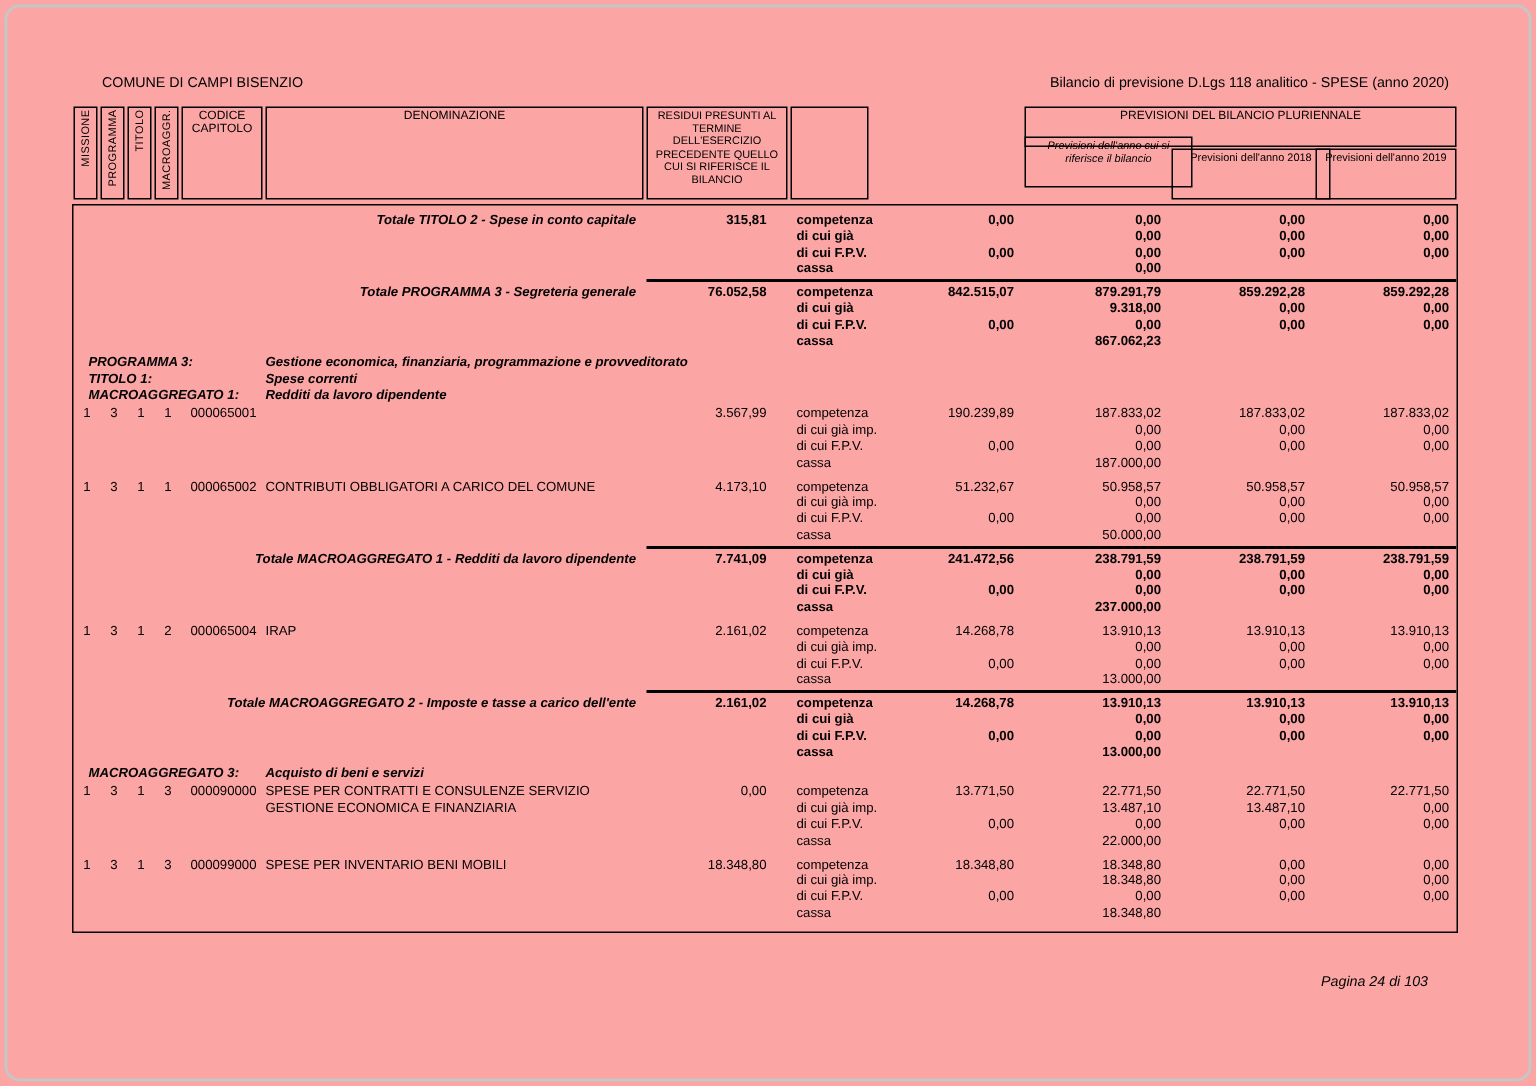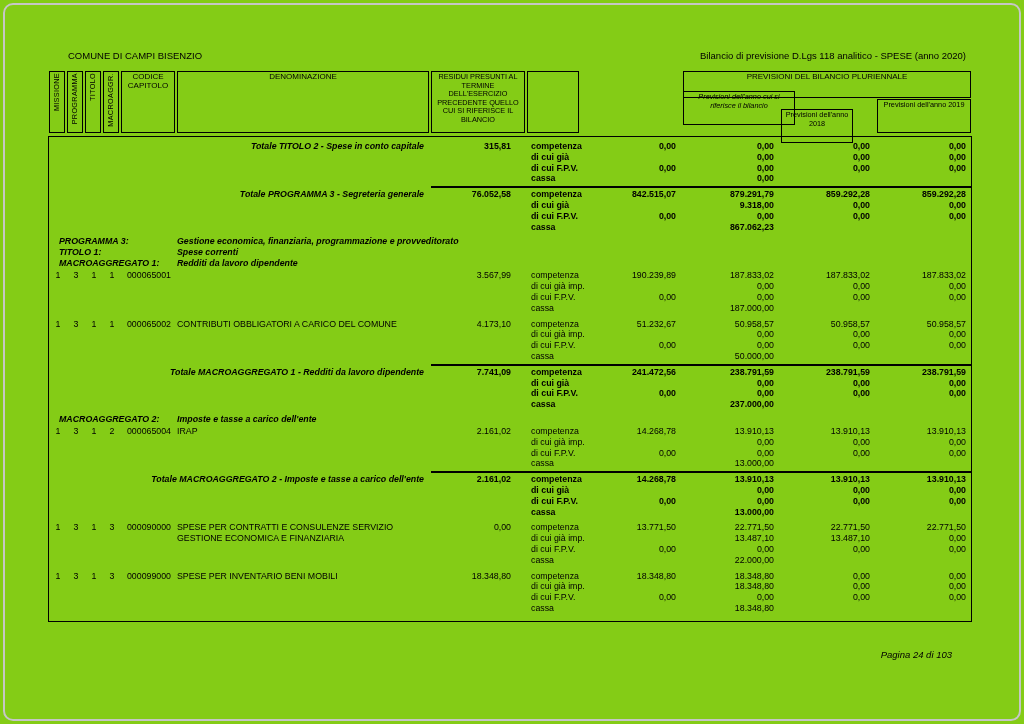--- a/index.html
+++ b/index.html
@@ -1,18 +1,18 @@
 <!DOCTYPE html>
 <html><head>
 <meta charset="utf-8">
 <style>
   * { margin:0; padding:0; box-sizing:border-box; }
   html,body { width:1024px; height:724px; background:#ffffff; }
   body { font-family:"Liberation Sans","DejaVu Sans",sans-serif; color:#000; position:relative; }
-  #page { position:absolute; inset:0; background:#84cc16; overflow:hidden; }
+  #page { position:absolute; inset:0; background:#fca5a5; overflow:hidden; }
   .page-frame { position:absolute; inset:3px; border:2px solid #c6c6c6; border-radius:10px; pointer-events:none; }
 
   
   .doc-head-left  { position:absolute; left:68px;  top:50px; font-size:9.5px; }
   .doc-head-right { position:absolute; right:58px; top:50px; font-size:9.5px; }
 
   
   .thead { position:absolute; left:48px; top:70px; width:924px; height:64px; }
   .th { position:absolute; border:1.3px solid #000; display:flex; align-items:flex-start; justify-content:center;
         text-align:center; font-size:7.3px; line-height:8.6px; padding:1px; }
@@ -80,21 +80,21 @@
     <div class="th" style="left:383px;top:1px;width:94px;height:62px;">
         <span>RESIDUI PRESUNTI AL TERMINE DELL'ESERCIZIO PRECEDENTE QUELLO CUI SI RIFERISCE IL BILANCIO</span>
       </div>
     <div class="th" style="left:479px;top:1px;width:52px;height:62px;"></div>
     <div class="th th-big" style="left:635px;top:1px;width:288px;height:27px;">
         <span>PREVISIONI DEL BILANCIO PLURIENNALE</span>
       </div>
     <div class="th" style="left:635px;top:21px;width:112px;height:34px;font-style:italic;">
         <span>Previsioni dell'anno cui si riferisce il bilancio</span>
       </div>
-    <div class="th" style="left:733px;top:39px;width:72px;height:34px;">
+    <div class="th" style="left:733px;top:29px;width:106px;height:34px;">
         <span>Previsioni dell'anno 2018</span>
       </div>
     <div class="th" style="left:829px;top:29px;width:94px;height:34px;">
         <span>Previsioni dell'anno 2019</span>
       </div>
   </div>
 
   <div class="tbody-box" id="tbody">
       <div class="row-block total">
         <div class="denom">Totale TITOLO 2 - Spese in conto capitale</div>
@@ -282,24 +282,20 @@
           </div>
           <div class="line">
             <div class="lbl">cassa</div>
             <div class="val"></div>
             <div class="val">237.000,00</div>
             <div class="val"></div>
             <div class="val"></div>
           </div>
         </div>
       </div>
-      <div class="row-section">
-        <div class="sec-label">MACROAGGREGATO 2:</div>
-        <div class="sec-desc">Imposte e tasse a carico dell'ente</div>
-      </div>
       <div class="row-block detail">
         <div class="cellabs" style="left: 0px; width: 18px;">1</div>
         <div class="cellabs" style="left: 18px; width: 18px;">3</div>
         <div class="cellabs" style="left: 36px; width: 18px;">1</div>
         <div class="cellabs" style="left: 54px; width: 18px;">2</div>
         <div class="cellabs" style="left: 72px; width: 56px;">000065004</div>
         <div class="denom">IRAP</div>
         <div class="residui">2.161,02</div>
         <div class="lines">
           <div class="line">
@@ -360,20 +356,24 @@
           </div>
           <div class="line">
             <div class="lbl">cassa</div>
             <div class="val"></div>
             <div class="val">13.000,00</div>
             <div class="val"></div>
             <div class="val"></div>
           </div>
         </div>
       </div>
+      <div class="row-section">
+        <div class="sec-label">MACROAGGREGATO 3:</div>
+        <div class="sec-desc">Acquisto di beni e servizi</div>
+      </div>
       <div class="row-block detail">
         <div class="cellabs" style="left: 0px; width: 18px;">1</div>
         <div class="cellabs" style="left: 18px; width: 18px;">3</div>
         <div class="cellabs" style="left: 36px; width: 18px;">1</div>
         <div class="cellabs" style="left: 54px; width: 18px;">3</div>
         <div class="cellabs" style="left: 72px; width: 56px;">000090000</div>
         <div class="denom">SPESE PER CONTRATTI E CONSULENZE SERVIZIO GESTIONE ECONOMICA E FINANZIARIA</div>
         <div class="residui">0,00</div>
         <div class="lines">
           <div class="line">

